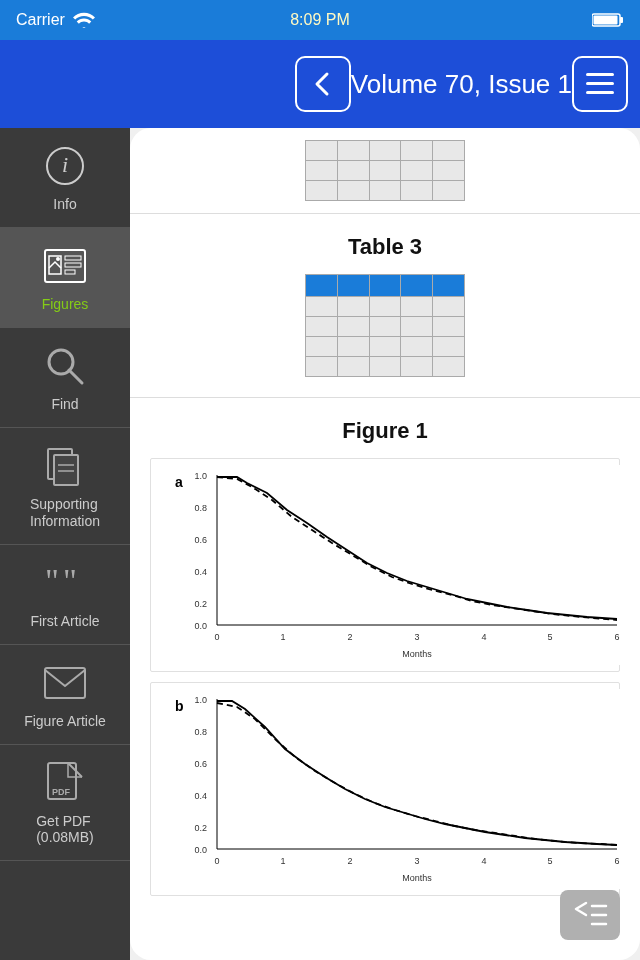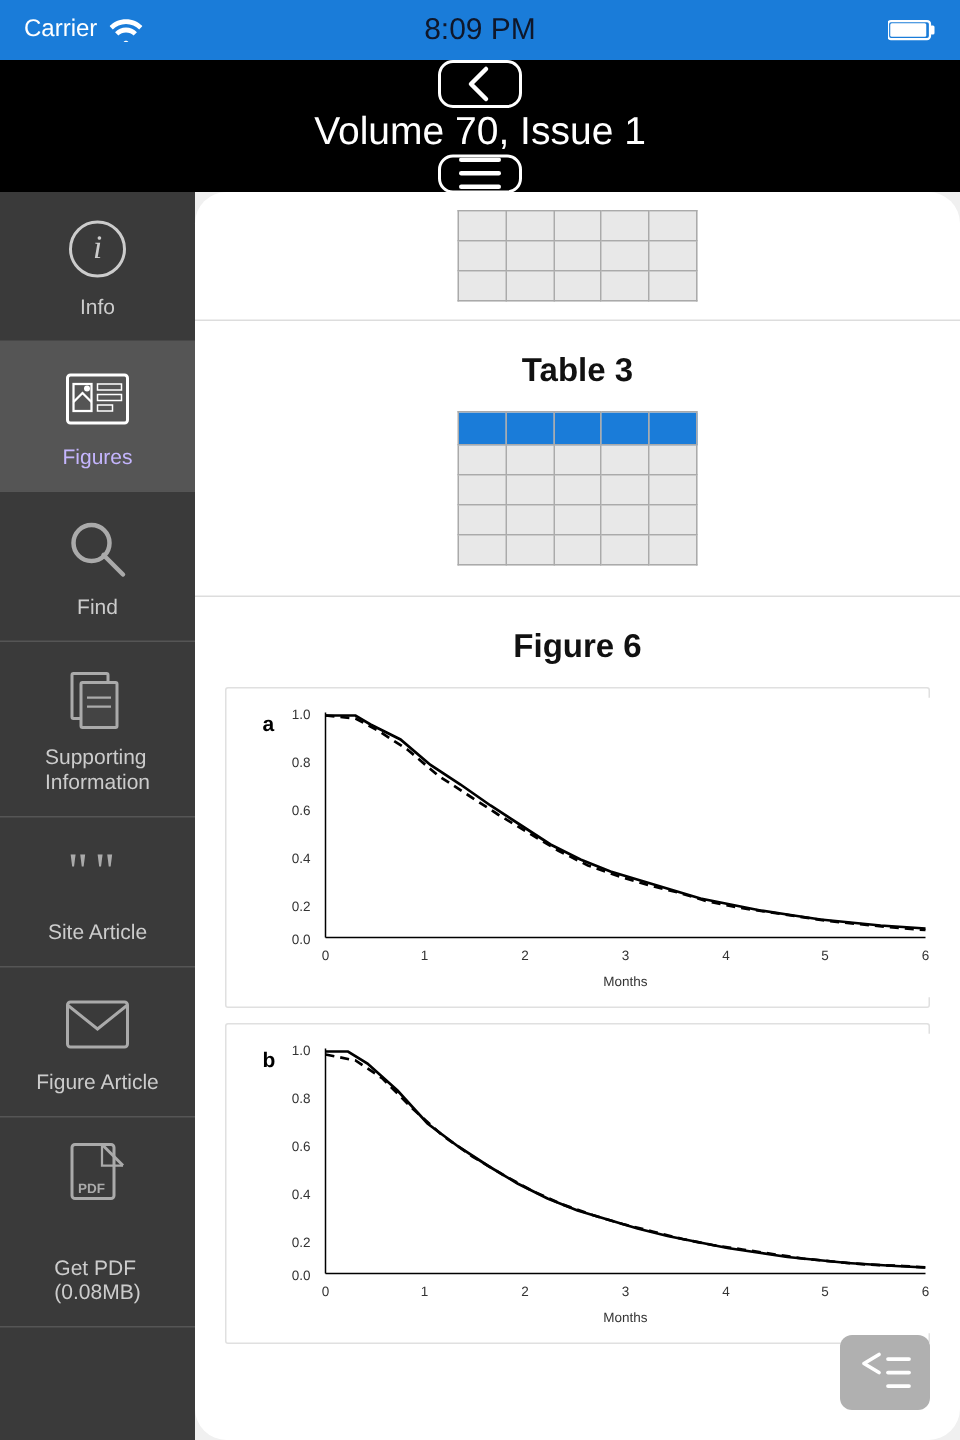--- a/index.html
+++ b/index.html
@@ -14,33 +14,32 @@
       display: flex;
       align-items: center;
       justify-content: space-between;
       padding: 0 16px;
       color: white;
       font-size: 16px;
       font-weight: 500;
       gap: 44px;
     }
     .status-bar-left { display: flex; align-items: center; gap: 8px; }
-    .status-bar-center { position: absolute; left: 50%; transform: translateX(-50%); color: #0f172a; font-size: 20px; }
+    .status-bar-center { position: absolute; left: 50%; transform: translateX(-50%); color: #fef9c3; font-size: 16px; }
     .status-bar-right { display: flex; align-items: center; gap: 6px; }
 
     
     .nav-bar {
       width: 640px;
       height: 88px;
-      background: #000000;
+      background: #1d4ed8;
       display: flex;
       align-items: center;
-      justify-content: center;
+      justify-content: flex-end;
       padding: 0 12px;
-      flex-direction: column;
     }
     .nav-back-btn {
       width: 56px; height: 56px;
       border: 2px solid white;
       border-radius: 10px;
       display: flex; align-items: center; justify-content: center;
       cursor: pointer;
     }
     .nav-title {
       color: white;
@@ -79,21 +78,21 @@
       padding: 14px 4px;
       cursor: pointer;
       border-bottom: 1px solid #555;
       color: #ccc;
       font-size: 14px;
       gap: 6px;
       min-height: 100px;
     }
     .sidebar-item.active {
       background: #555;
-      color: #c4b5fd;
+      color: #84cc16;
     }
     .sidebar-item .icon-wrap {
       width: 48px; height: 48px;
       display: flex; align-items: center; justify-content: center;
     }
     .sidebar-item .label { text-align: left; line-height: 1.2; }
 
     
     .content-area {
       flex: 1;
@@ -253,21 +252,21 @@
 Information</span>
     </div>
 
     <div class="sidebar-item">
       <div class="icon-wrap">
         <svg width="44" height="38" viewBox="0 0 44 38" fill="none">
           <text x="2" y="28" font-size="34" fill="#aaa" font-family="Georgia,serif">"</text>
           <text x="20" y="28" font-size="34" fill="#aaa" font-family="Georgia,serif">"</text>
         </svg>
       </div>
-      <span class="label">Site Article</span>
+      <span class="label">First Article</span>
     </div>
 
     <div class="sidebar-item">
       <div class="icon-wrap">
         <svg width="44" height="34" viewBox="0 0 44 34" fill="none">
           <rect x="2" y="2" width="40" height="30" rx="2" stroke="#aaa" stroke-width="2"></rect>
           <polyline points="2,4 22,20 42,4" stroke="#aaa" stroke-width="2" fill="none"></polyline>
         </svg>
       </div>
       <span class="label">Figure Article</span>
@@ -275,21 +274,21 @@
 
     <div class="sidebar-item">
       <div class="icon-wrap">
         <svg width="38" height="44" viewBox="0 0 38 44" fill="none">
           <rect x="2" y="2" width="28" height="36" rx="2" stroke="#aaa" stroke-width="2"></rect>
           <path d="M22 2 L36 16" stroke="#aaa" stroke-width="2"></path>
           <path d="M22 2 L22 16 L36 16" stroke="#aaa" stroke-width="1.5" fill="none"></path>
           <text x="6" y="34" font-size="9" fill="#aaa" font-family="Helvetica,sans-serif" font-weight="bold">PDF</text>
         </svg>
       </div>
-      <span class="label" style="white-space:pre-line;margin-top:24px;">Get PDF
+      <span class="label" style="white-space:pre-line;">Get PDF
 (0.08MB)</span>
     </div>
 
   </div>
 
   <div class="content-area" style="position:relative;border-radius:21px;">
 
     <div class="section" style="padding:12px 20px;">
       <table class="table-visual">
         <tbody>
@@ -355,21 +354,21 @@
               <td></td>
               <td></td>
               <td></td>
               <td></td>
             </tr>
         </tbody>
       </table>
     </div>
 
     <div class="figure-section">
-      <div class="section-title">Figure 6</div>
+      <div class="section-title">Figure 1</div>
 
       <div class="curve-container">
         <svg width="480" height="200" viewBox="0 0 480 200" style="display:block;margin:0 auto;">
 
           <rect width="480" height="200" fill="white"></rect>
 
           <text x="18" y="22" font-size="14" font-weight="bold" fill="black">a</text>
 
           <text x="-90" y="14" font-size="8" fill="#333" transform="rotate(-90,14,100)" text-anchor="middle">Survival Probability of Relapse-free Survival by First Site of...</text>
 

